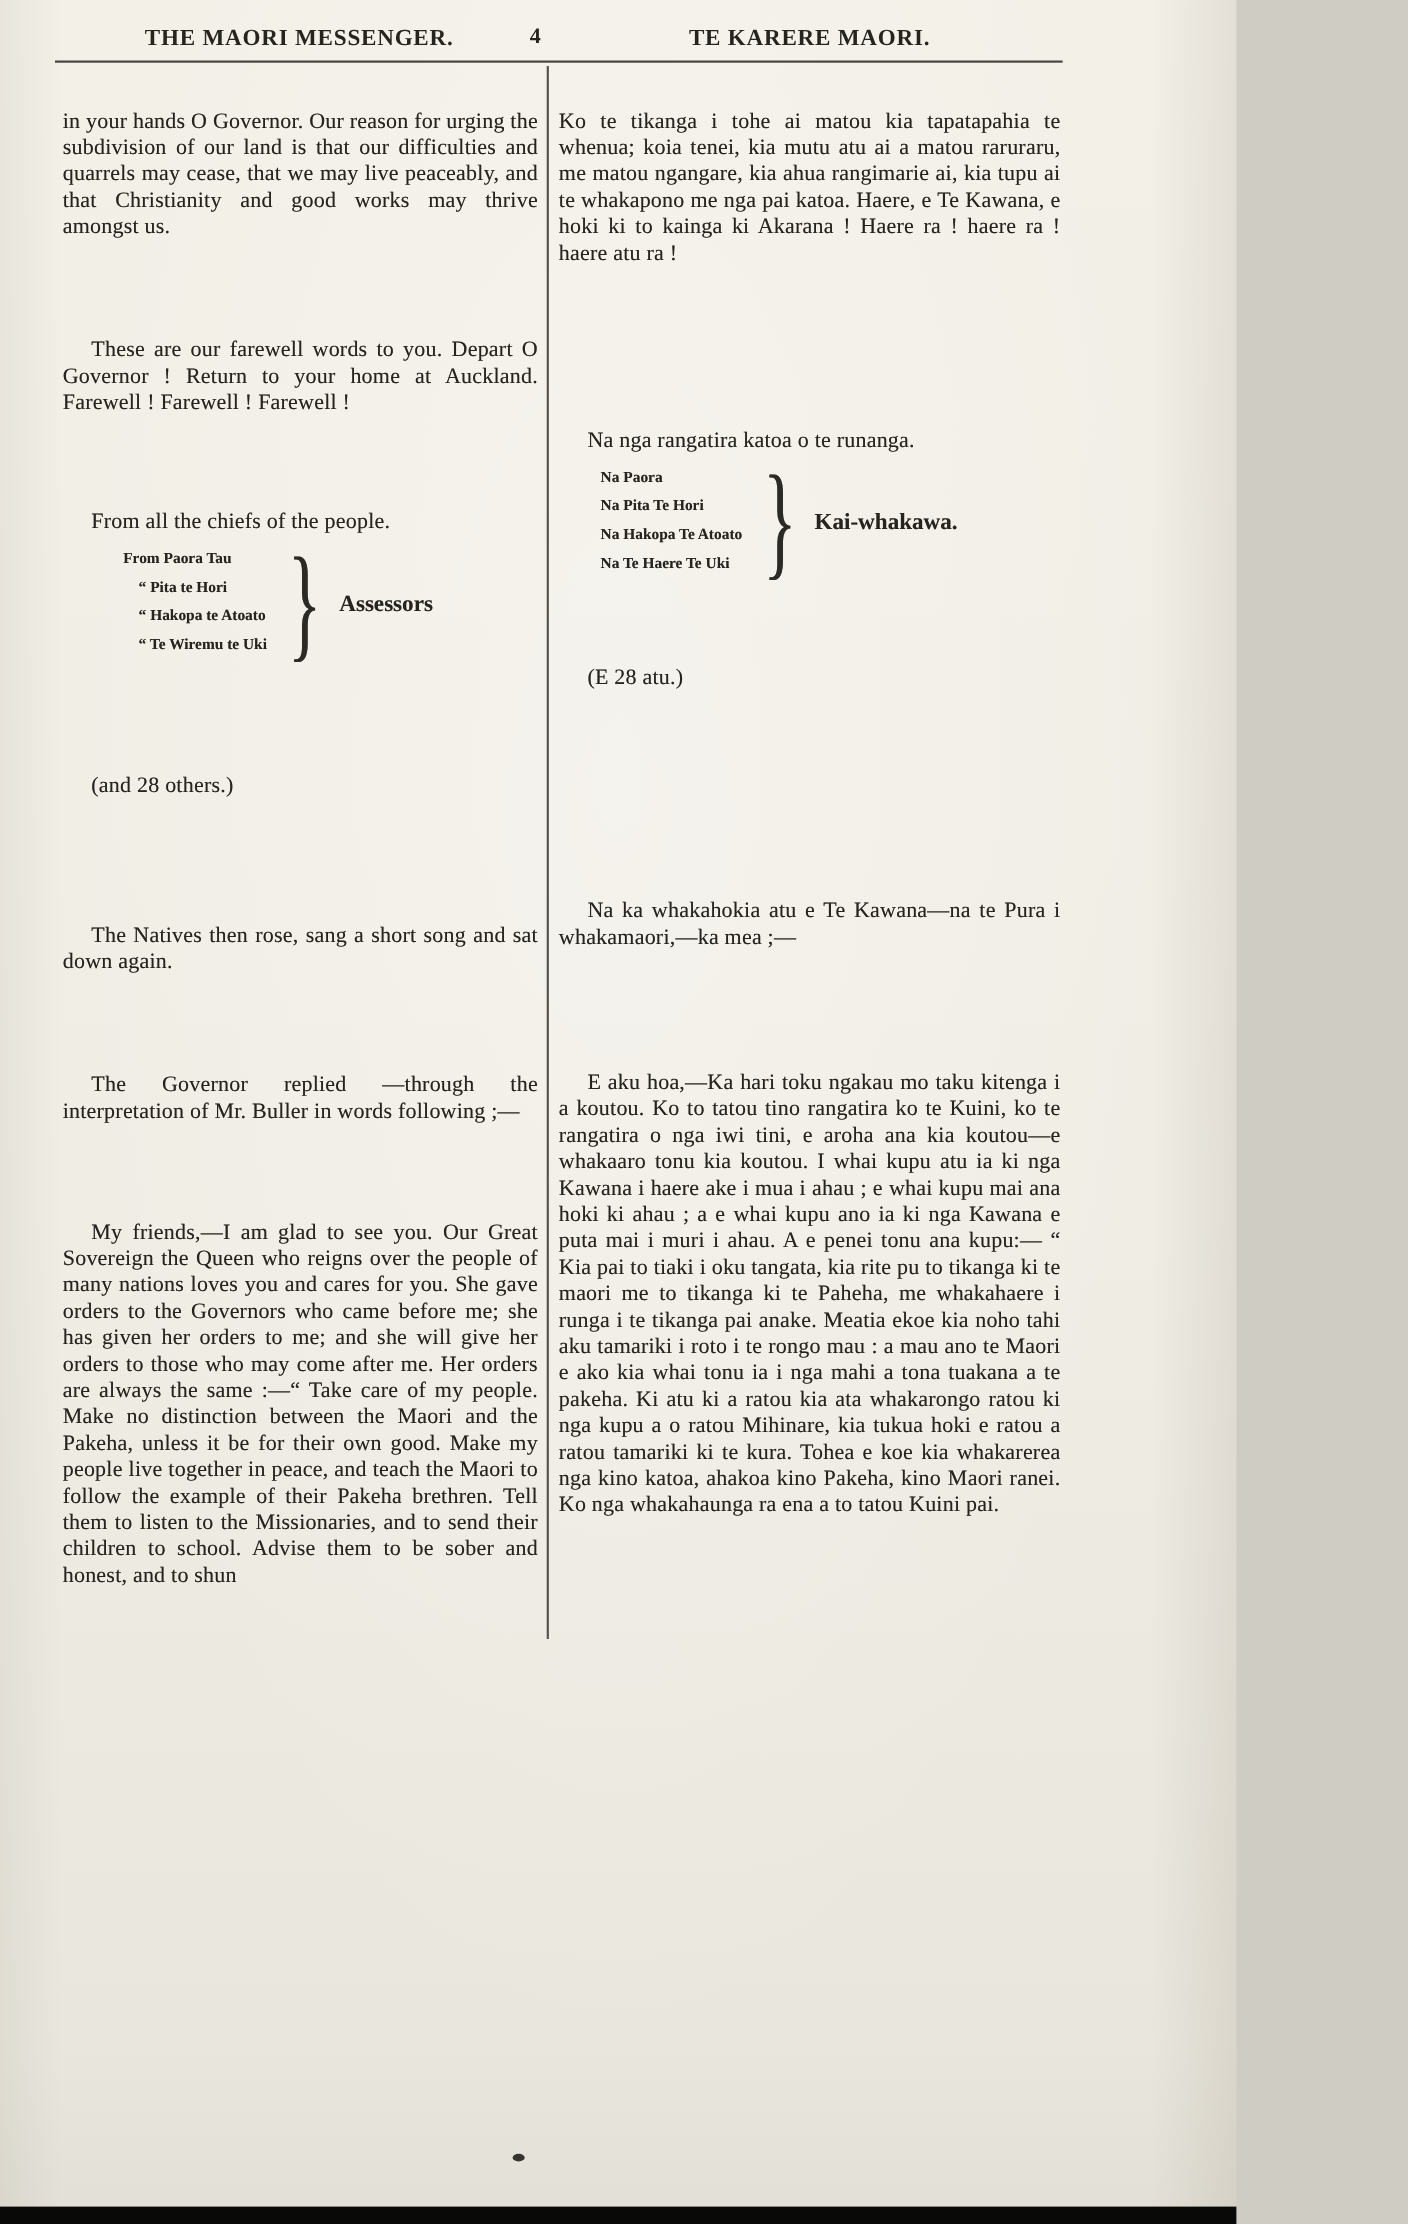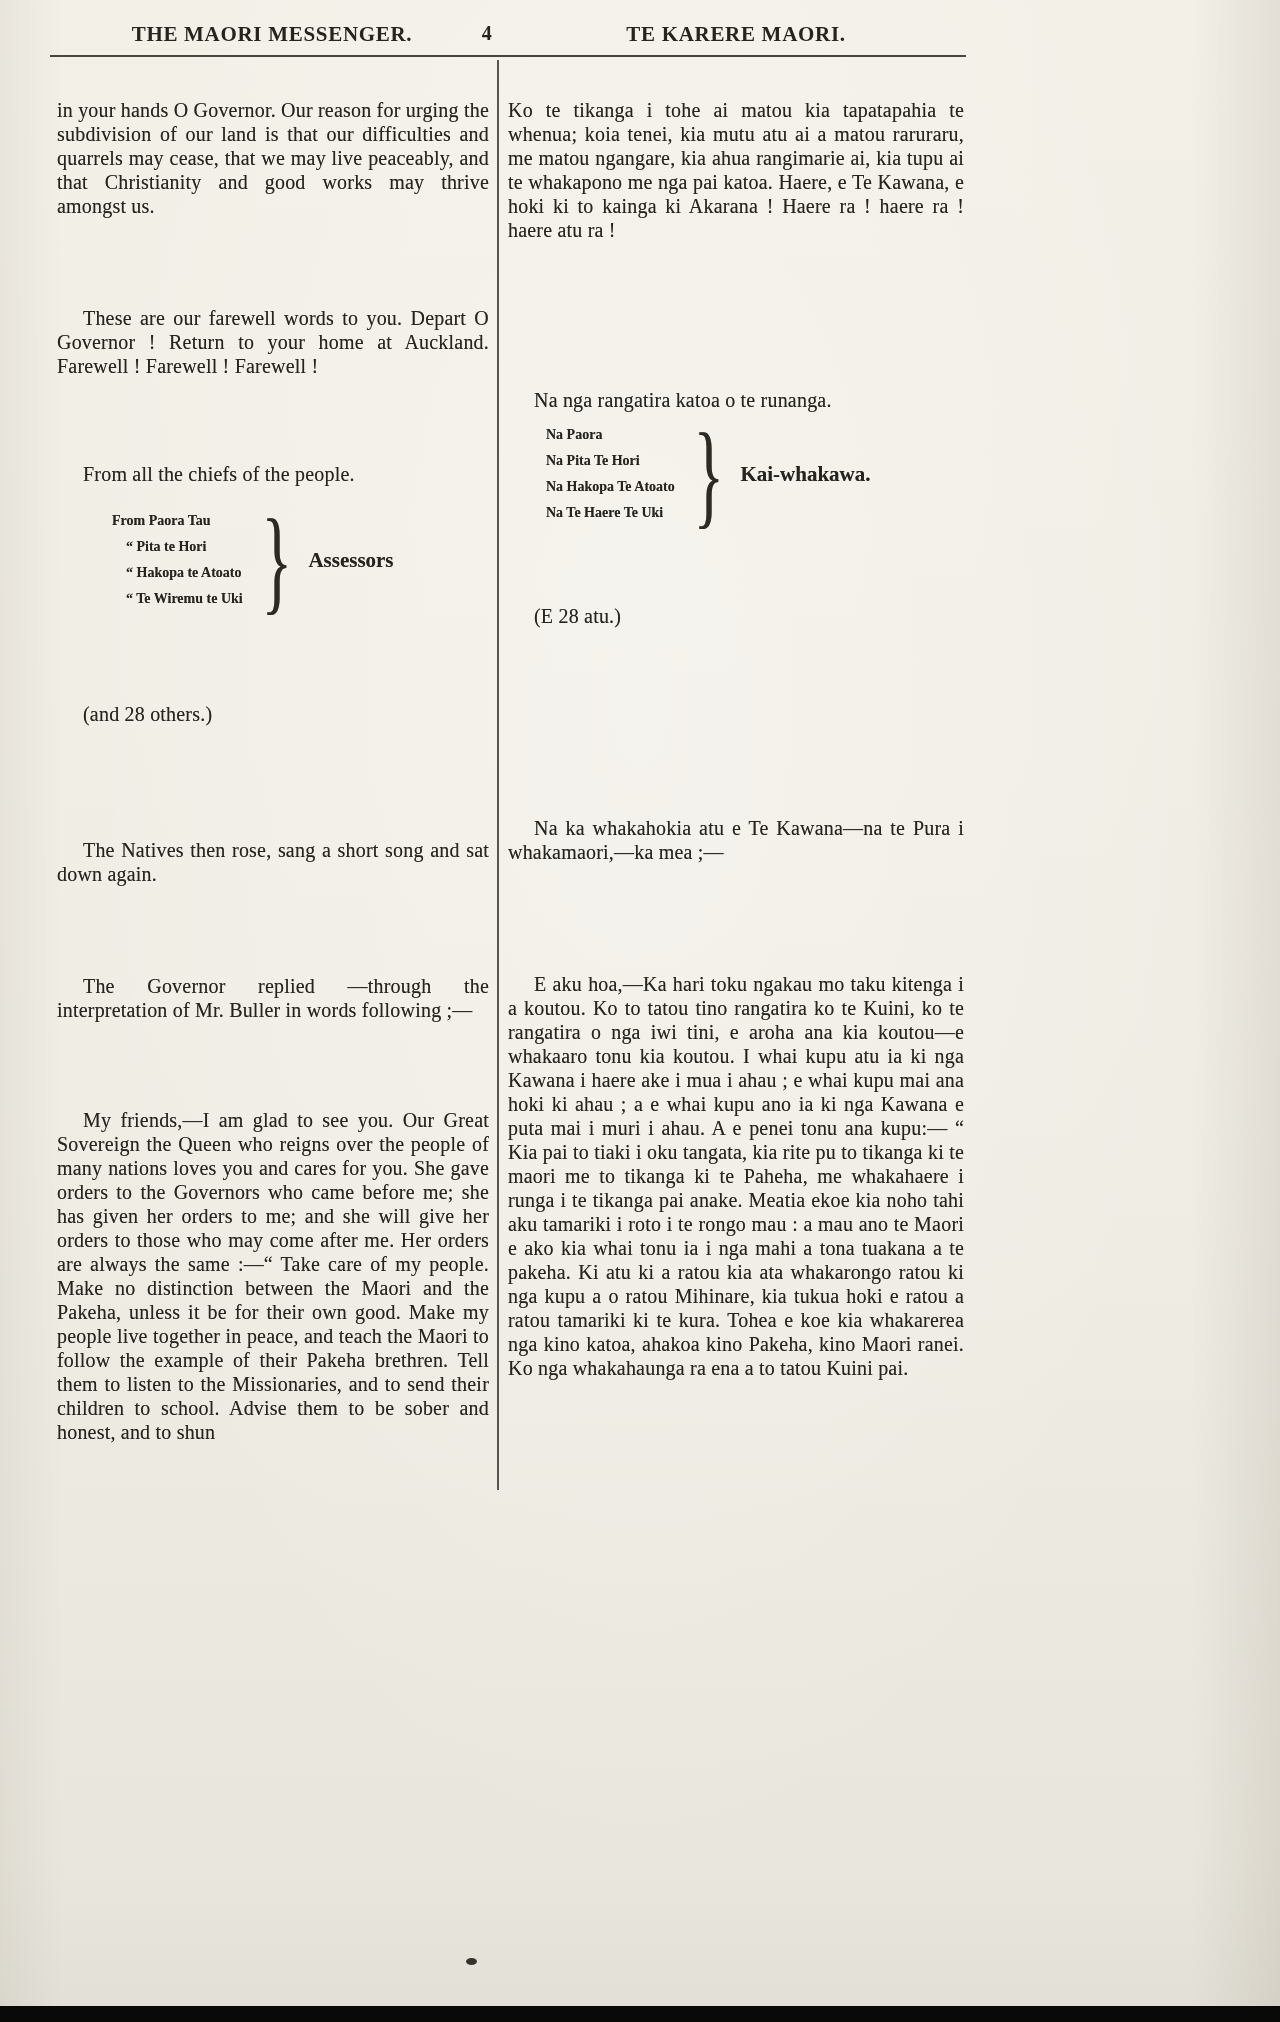--- a/index.html
+++ b/index.html
@@ -2,21 +2,21 @@
 <html><head>
 <meta charset="utf-8">
 <style>
   * { margin:0; padding:0; box-sizing:border-box; }
   html, body { width:1280px; height:2022px; }
   body {
     font-family: "Liberation Serif", "DejaVu Serif", serif;
     background:#cfccc4;
   }
   .page {
-    position:relative; width:1280px; height:2022px; overflow:hidden;
+    position:relative; width:1124px; height:2022px; overflow:hidden;
     color:#26241f;
     background:
       radial-gradient(ellipse at 50% 35%, rgba(255,255,255,0.28), rgba(0,0,0,0) 65%),
       linear-gradient(90deg, rgba(110,100,82,0.08), rgba(0,0,0,0) 5%, rgba(0,0,0,0) 93%, rgba(110,100,82,0.12)),
       linear-gradient(180deg, #f3f0e8 0%, #f0ede5 55%, #e9e6dd 92%, #e2dfd6 100%);
   }
   
   .mast {
     position:absolute; top:22px; font-weight:bold; font-size:21px;
     letter-spacing:0.7px; text-align:center; white-space:nowrap;
@@ -63,21 +63,21 @@
     position:absolute; display:flex; align-items:center; font-weight:bold;
     text-shadow:0 0 0.5px rgba(42,40,34,0.45);
   }
   .sig .names { display:flex; flex-direction:column; }
   .sig .names span { font-size:14px; line-height:26px; white-space:nowrap; }
   .sig .brace {
     font-size:116px; font-weight:400; line-height:100px; color:#2c2a25;
     transform:scaleX(0.55); margin:0 0 0 6px;
   }
   .sig .sig-label { font-size:21px; margin-left:4px; white-space:nowrap; }
-  .sig-left  { left:112px; top:508px; }
+  .sig-left  { left:112px; top:496px; }
   .sig-left  .names span:not(:first-child) { padding-left:14px; }
   .sig-right { left:546px; top:422px; }
 
   
   .bottom-bar {
     position:absolute; left:0; bottom:0; width:1280px; height:16px;
     background:#090908;
   }
   .ink-spot {
     position:absolute; left:466px; top:1958px; width:11px; height:7px;

